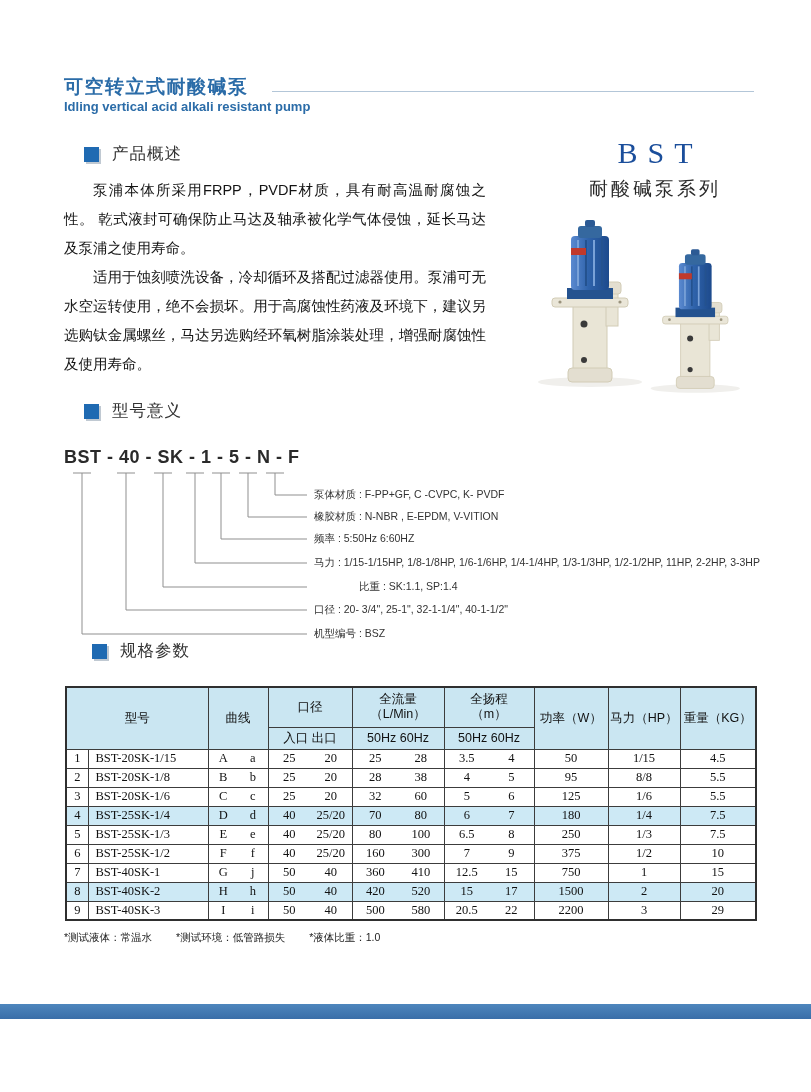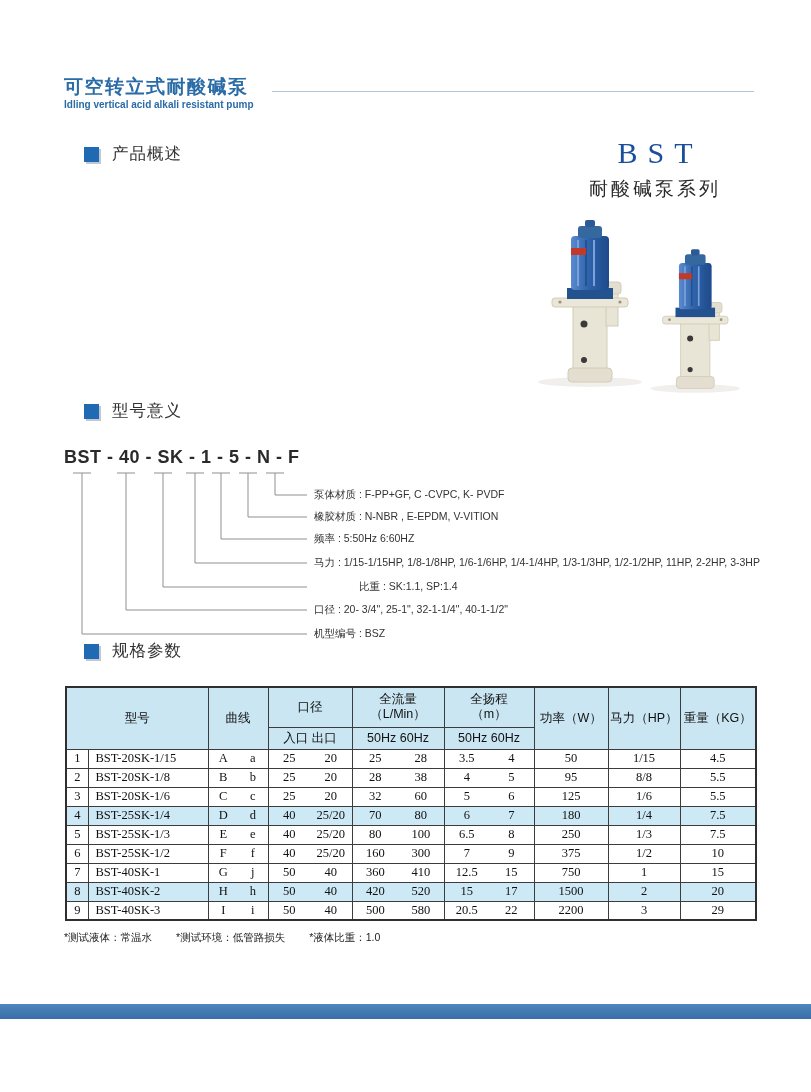--- a/index.html
+++ b/index.html
@@ -6,21 +6,21 @@
   html,body { background:#fff; }
   .page {
     position:relative; width:811px; height:1092px; margin:0 auto;
     background:#ffffff; overflow:hidden;
     font-family:"Liberation Sans", sans-serif; color:#222;
   }
   
   .title-cn { position:absolute; left:64px; top:74px; font-size:19px; font-weight:bold;
               color:#2b6ca8; letter-spacing:1.5px; }
   .title-line { position:absolute; left:272px; top:91px; width:482px; height:1px; background:#b3c6d8; }
-  .title-en { position:absolute; left:64px; top:99px; font-size:10px; font-weight:bold; color:#2b6ca8; }
+  .title-en { position:absolute; left:64px; top:99px; font-size:13px; font-weight:bold; color:#2b6ca8; }
   
   .sec-h { position:absolute; display:flex; align-items:center;padding-left:20px; }
   .sec-h .sq { width:15px; height:15px; background:#1f6ab2; box-shadow:2px 2px 0 rgba(130,148,165,.5); }
   .sec-h .lbl { margin-left:13px; font-size:16.5px; color:#333; font-weight:500; letter-spacing:1px; }
   
   .overview { position:absolute; left:64px; top:176px; width:422px; font-size:14.5px;
               line-height:29px; color:#141414; text-align:justify; }
   .overview p { text-indent:2em; }
   
   .series { position:absolute; left:540px; top:136px; width:230px; text-align:center; }
@@ -63,20 +63,24 @@
 <div class="page">
 
   <div class="title-cn">可空转立式耐酸碱泵</div>
   <div class="title-line"></div>
   <div class="title-en">Idling vertical acid alkali resistant pump</div>
 
   <div class="sec-h" style="left:64px; top:143px;">
     <span class="sq"></span>
     <span class="lbl">产品概述</span>
   </div>
+  <div class="overview">
+    <p>泵浦本体所采用FRPP，PVDF材质，具有耐高温耐腐蚀之性。 乾式液封可确保防止马达及轴承被化学气体侵蚀，延长马达及泵浦之使用寿命。</p>
+    <p>适用于蚀刻喷洗设备，冷却循环及搭配过滤器使用。泵浦可无水空运转使用，绝不会损坏。用于高腐蚀性药液及环境下，建议另选购钛金属螺丝，马达另选购经环氧树脂涂装处理，增强耐腐蚀性及使用寿命。</p>
+  </div>
 
   <div class="series">
     <div class="bst">BST</div>
     <div class="sub">耐酸碱泵系列</div>
   </div>
 
   <svg class="pump-art" width="236" height="192" viewBox="0 0 236 192">
     <defs>
       <linearGradient id="mg" x1="0" y1="0" x2="1" y2="0">
         <stop offset="0" stop-color="#5b8ad0"></stop>
@@ -127,21 +131,21 @@
         <div class="desc" style="top: 41px;">泵体材质 : F-PP+GF, C -CVPC, K- PVDF</div>
         <div class="desc" style="top: 63px;">橡胶材质 : N-NBR , E-EPDM, V-VITION</div>
         <div class="desc" style="top: 85px;">频率 : 5:50Hz  6:60HZ</div>
         <div class="desc" style="top: 109px;">马力 : 1/15-1/15HP, 1/8-1/8HP, 1/6-1/6HP, 1/4-1/4HP, 1/3-1/3HP, 1/2-1/2HP, 11HP, 2-2HP, 3-3HP</div>
         <div class="desc" style="top: 133px; margin-left: 45px;">比重 : SK:1.1, SP:1.4</div>
         <div class="desc" style="top: 156px;">口径 : 20- 3/4", 25-1", 32-1-1/4", 40-1-1/2"</div>
         <div class="desc" style="top: 180px;">机型编号 : BSZ</div>
       </div>
   </div>
 
-  <div class="sec-h" style="left:64px; top:640px;">
+  <div class="sec-h" style="left:72px; top:640px;">
     <span class="sq"></span>
     <span class="lbl">规格参数</span>
   </div>
 
   <table class="spec-table">
     <colgroup>
       <col style="width:22px">
         <col style="width:120px">
         <col style="width:60px">
       <col style="width:84px">

